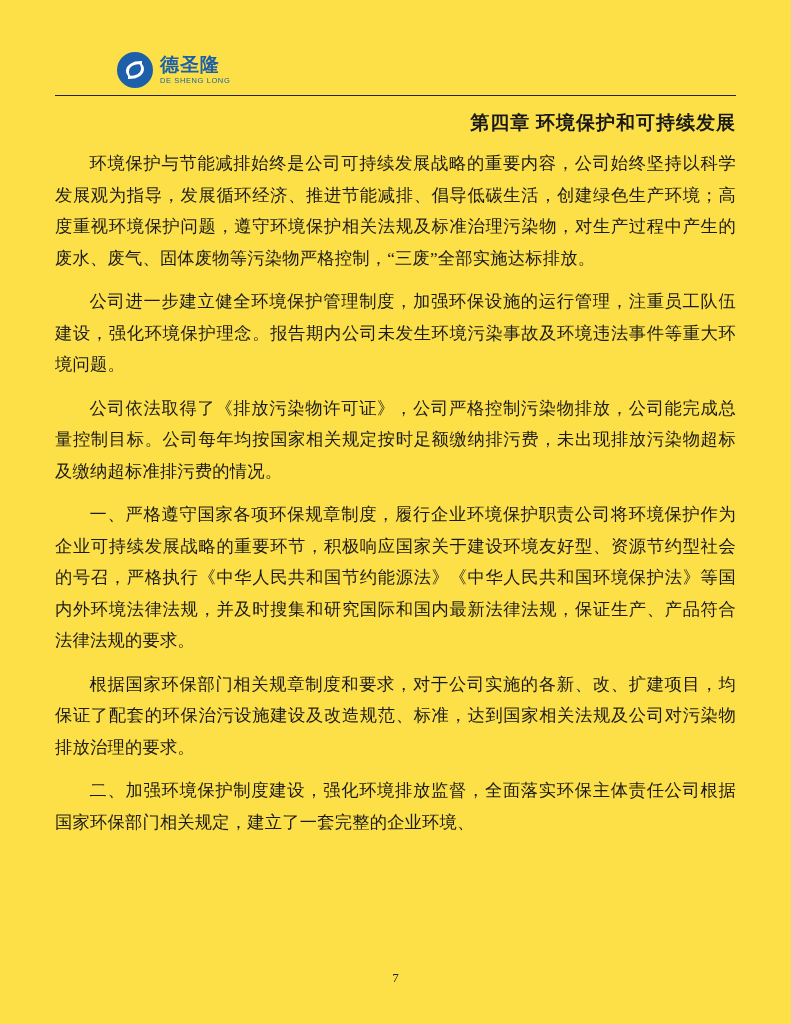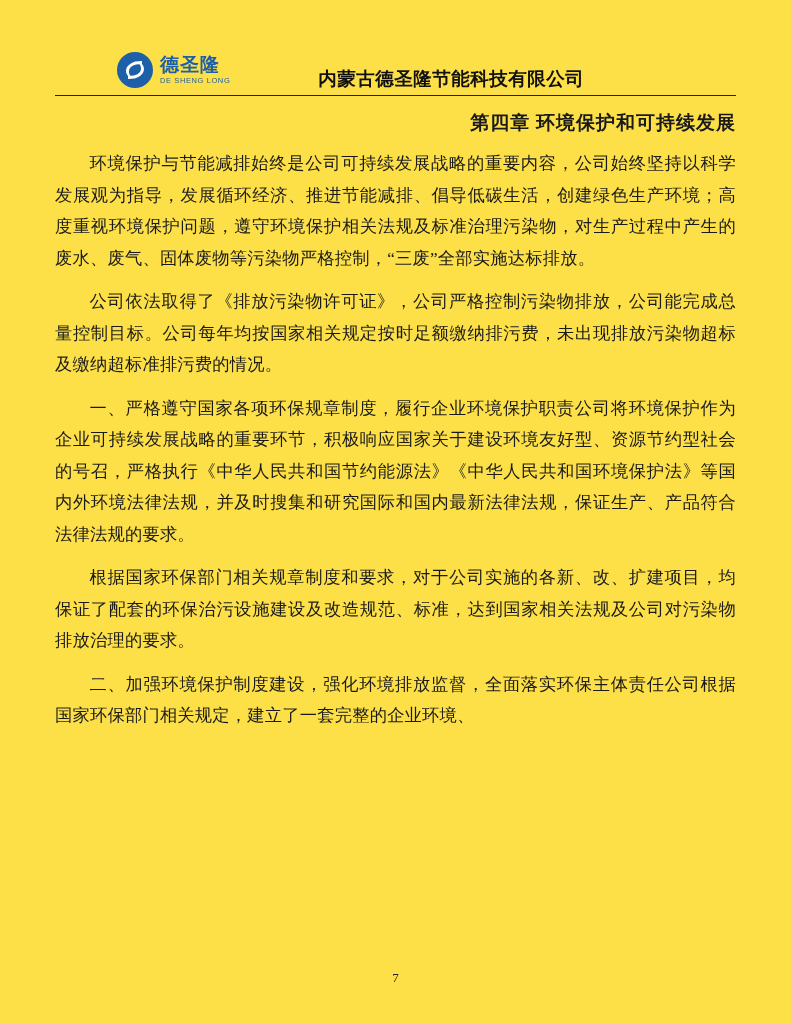--- a/index.html
+++ b/index.html
@@ -120,28 +120,28 @@
           <circle cx="20" cy="20" r="18" fill="#1d5fa8"></circle>
           <path d="M27 11 C16 11, 11 16, 11 21 C11 26, 16 29, 21 28 C16 28, 14 25, 14 21.5 C14 17, 18 14, 27 14 Z" fill="#ffffff"></path>
           <path d="M13 29 C24 29, 29 24, 29 19 C29 14, 24 11, 19 12 C24 12, 26 15, 26 18.5 C26 23, 22 26, 13 26 Z" fill="#ffffff"></path>
         </svg>
       </span>
       <span class="logo-text">
         <span class="logo-cn">德圣隆</span>
         <span class="logo-en">DE SHENG LONG</span>
       </span>
     </div>
-    <div class="company-name">内蒙古德圣隆节能科技有限公司</div>
   </div>
   <hr class="header-rule">
 
   <h1 class="chapter-title">第四章  环境保护和可持续发展</h1>
 
   <div class="body-text">
     <p>环境保护与节能减排始终是公司可持续发展战略的重要内容，公司始终坚持以科学发展观为指导，发展循环经济、推进节能减排、倡导低碳生活，创建绿色生产环境；高度重视环境保护问题，遵守环境保护相关法规及标准治理污染物，对生产过程中产生的废水、废气、固体废物等污染物严格控制，“三废”全部实施达标排放。</p>
+    <p>公司进一步建立健全环境保护管理制度，加强环保设施的运行管理，注重员工队伍建设，强化环境保护理念。报告期内公司未发生环境污染事故及环境违法事件等重大环境问题。</p>
     <p>公司依法取得了《排放污染物许可证》，公司严格控制污染物排放，公司能完成总量控制目标。公司每年均按国家相关规定按时足额缴纳排污费，未出现排放污染物超标及缴纳超标准排污费的情况。</p>
     <p>一、严格遵守国家各项环保规章制度，履行企业环境保护职责公司将环境保护作为企业可持续发展战略的重要环节，积极响应国家关于建设环境友好型、资源节约型社会的号召，严格执行《中华人民共和国节约能源法》《中华人民共和国环境保护法》等国内外环境法律法规，并及时搜集和研究国际和国内最新法律法规，保证生产、产品符合法律法规的要求。</p>
     <p>根据国家环保部门相关规章制度和要求，对于公司实施的各新、改、扩建项目，均保证了配套的环保治污设施建设及改造规范、标准，达到国家相关法规及公司对污染物排放治理的要求。</p>
     <p>二、加强环境保护制度建设，强化环境排放监督，全面落实环保主体责任公司根据国家环保部门相关规定，建立了一套完整的企业环境、</p>
   </div>
 
   <div class="page-number">7</div>
 
 </div>
 

